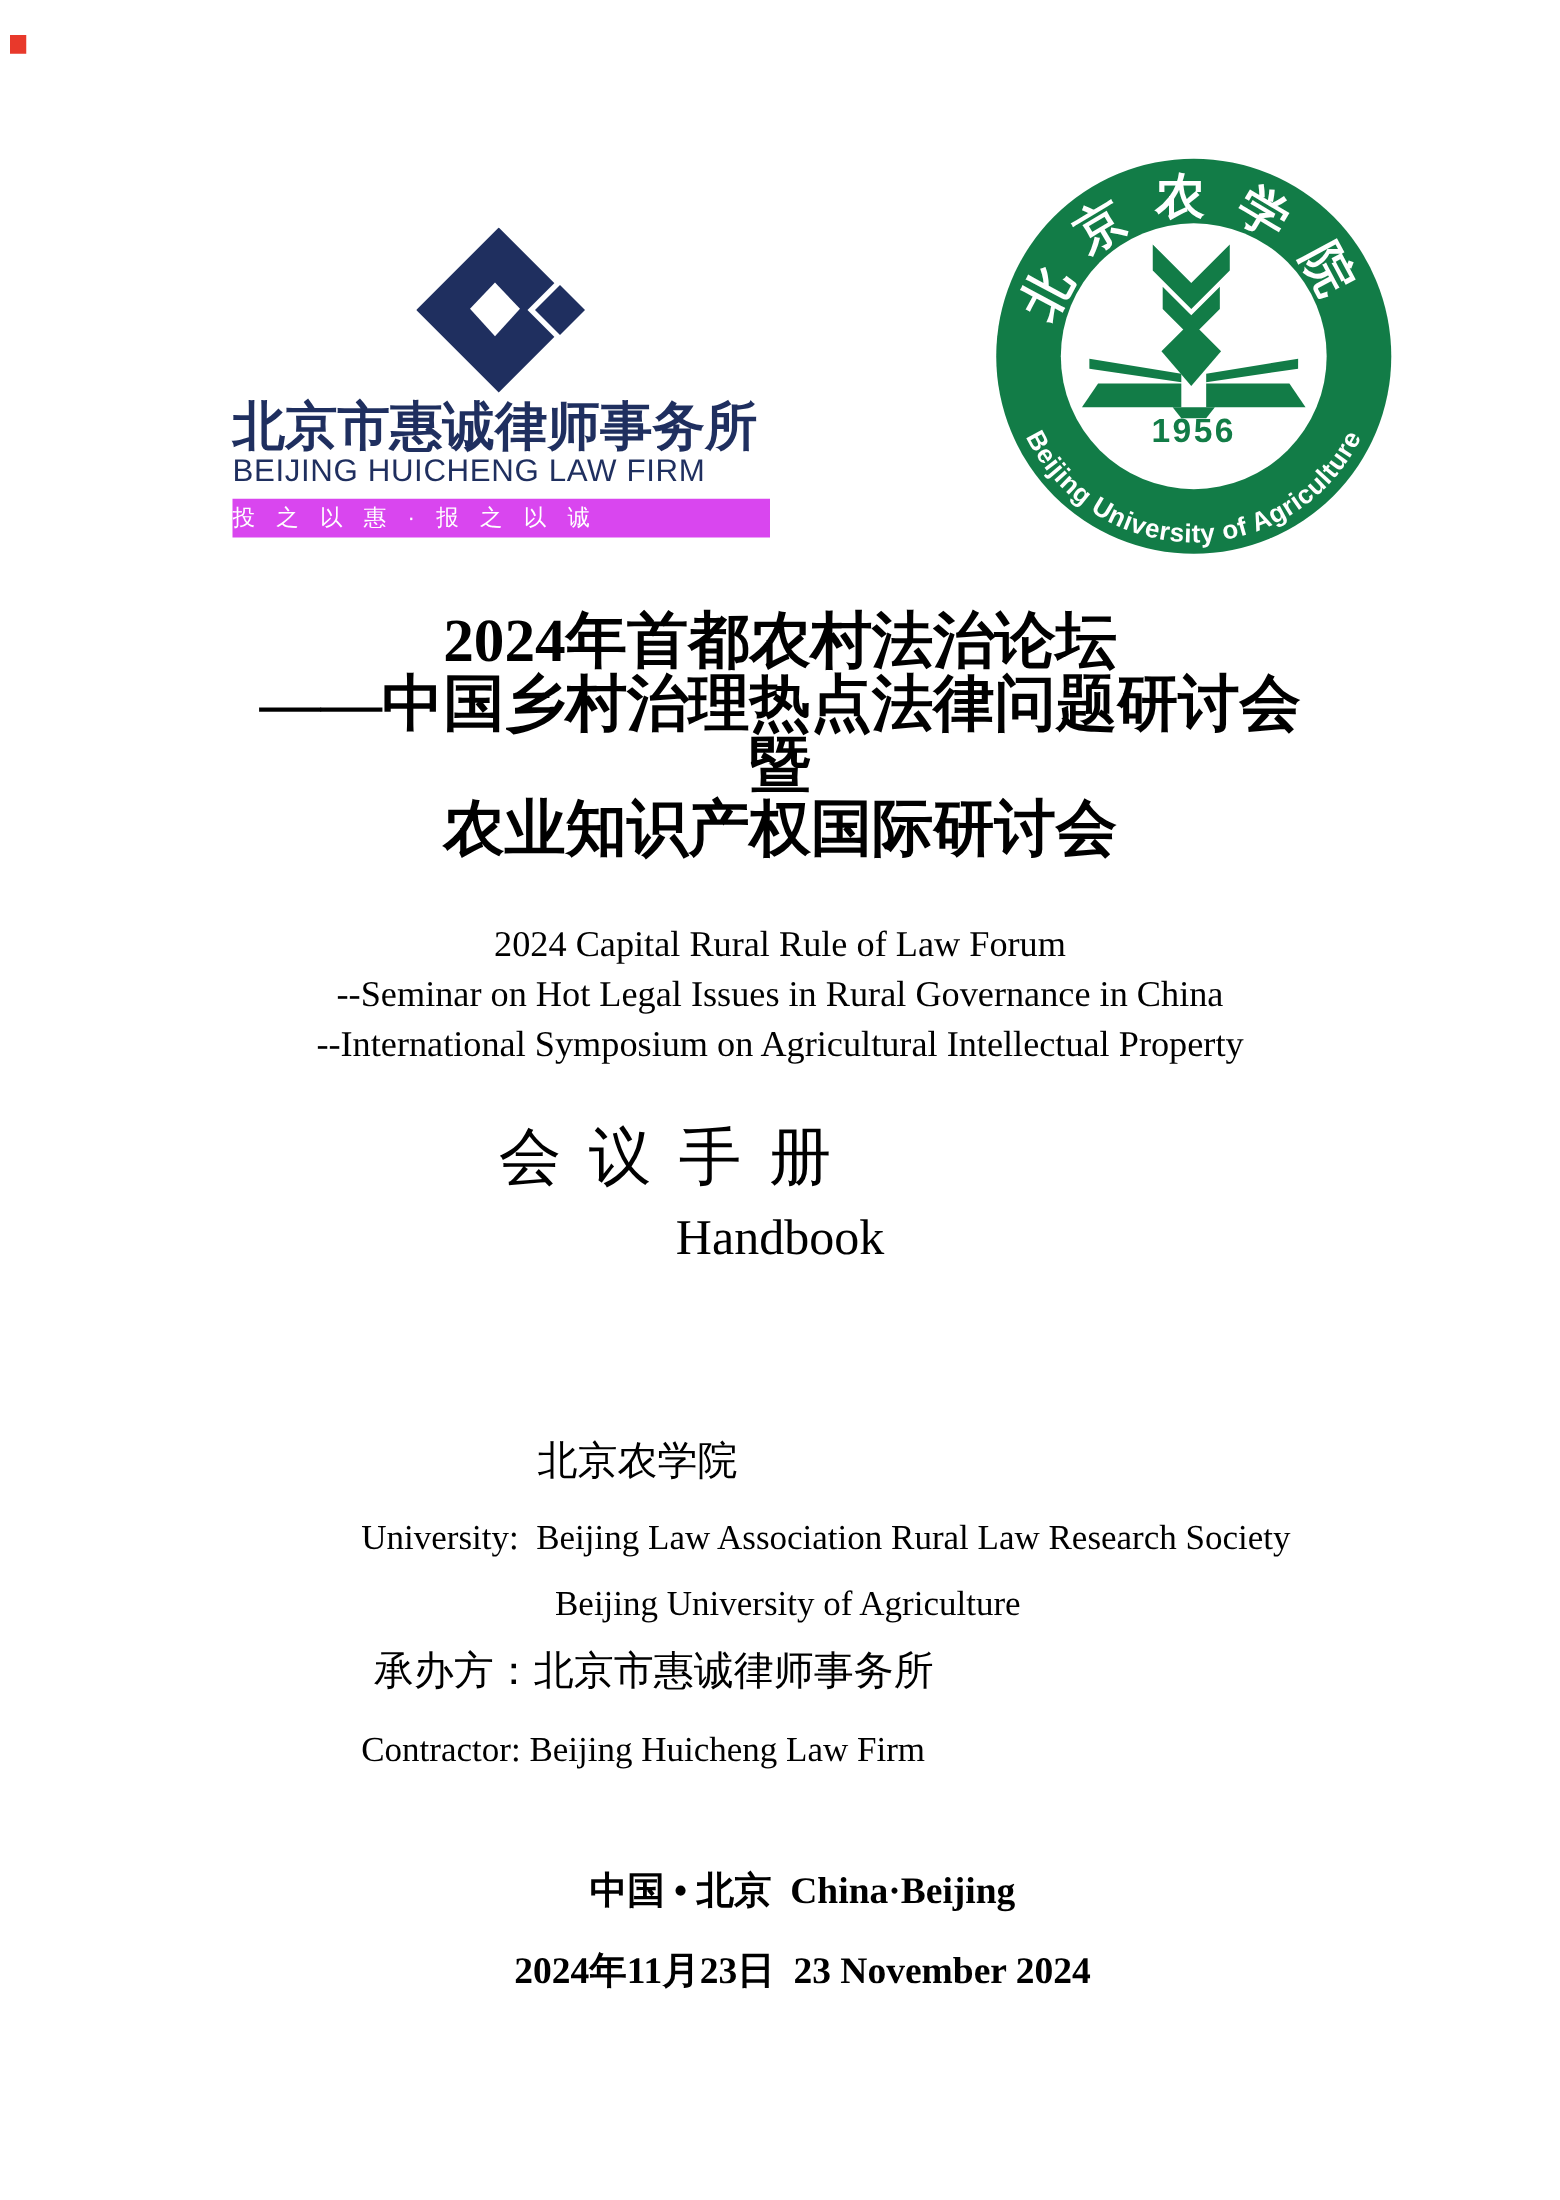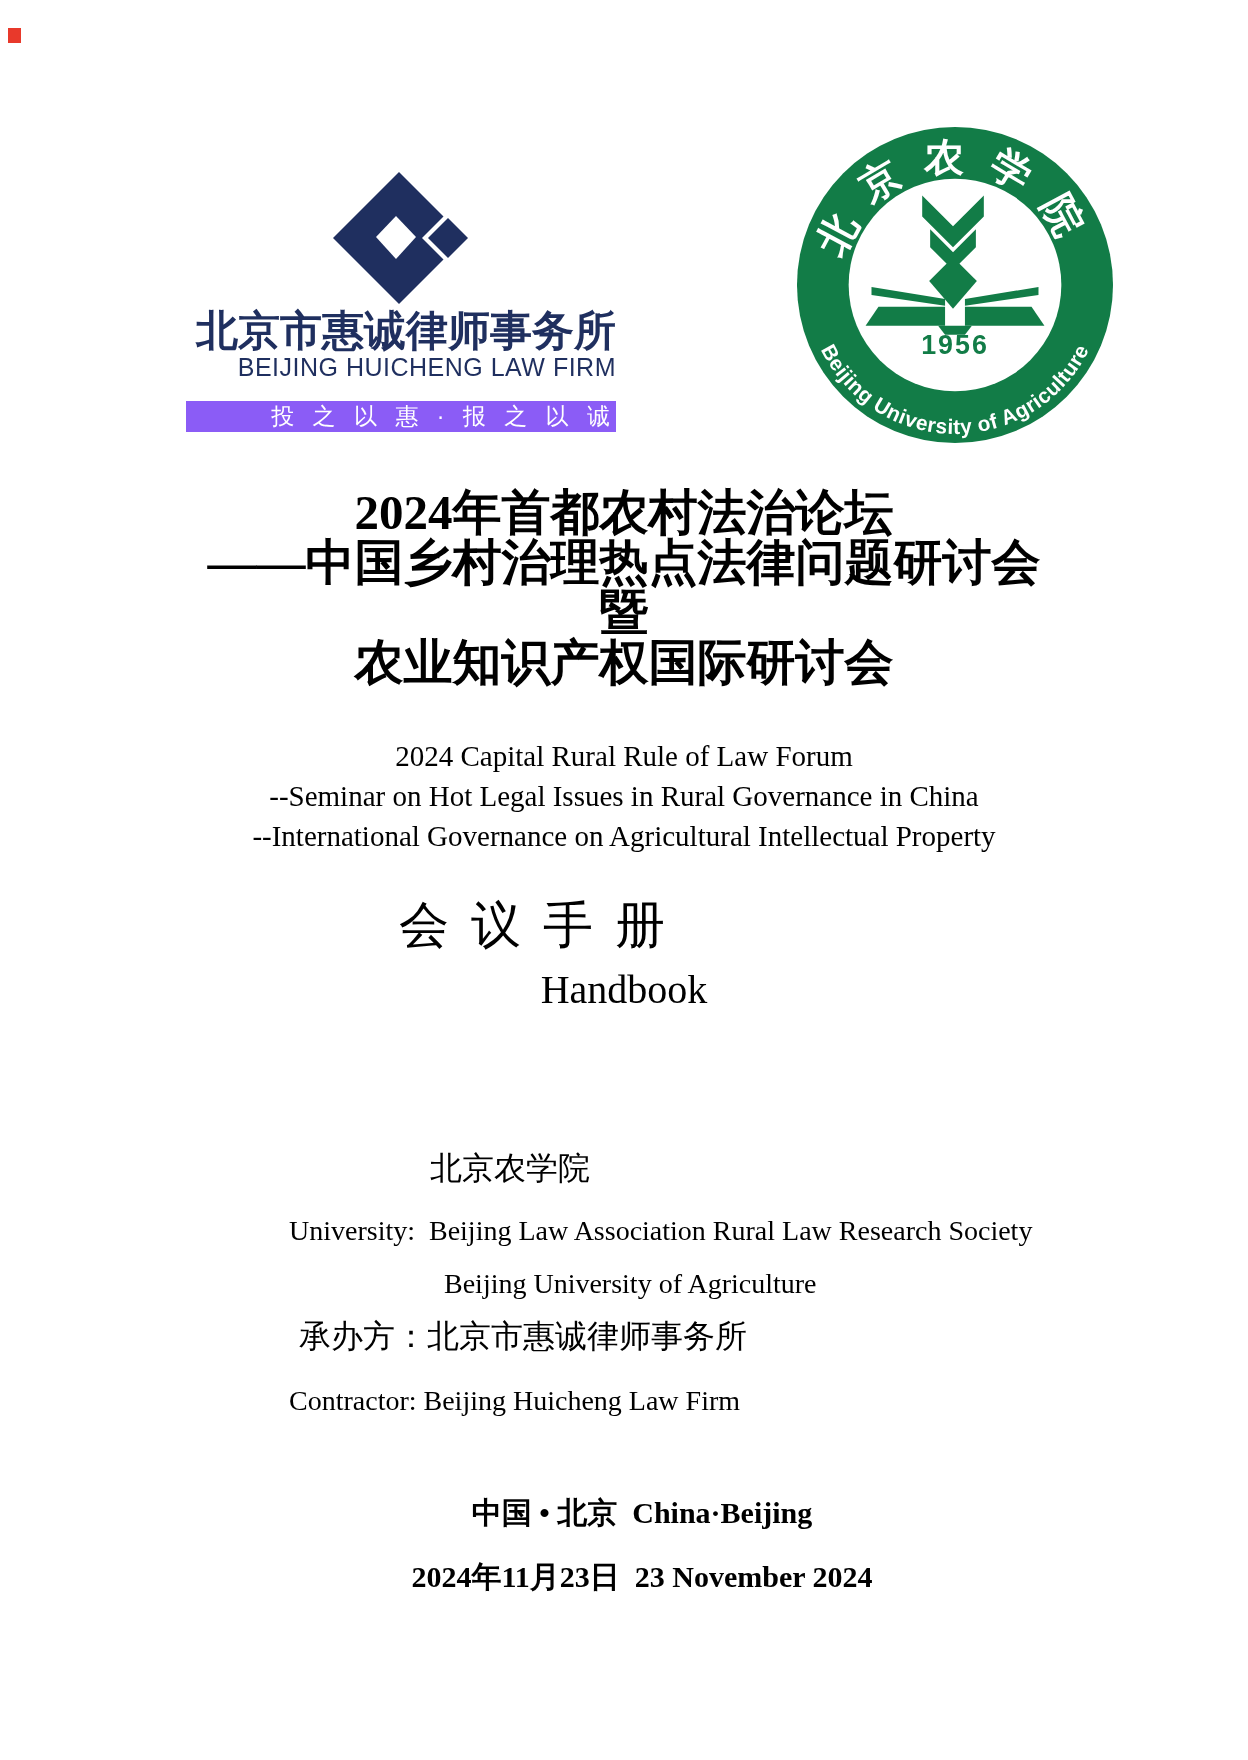--- a/index.html
+++ b/index.html
@@ -11,37 +11,37 @@
     overflow:hidden;
     font-family:"Liberation Serif","DejaVu Serif",serif;
     color:#000;
   }
   .corner-marker{
     position:absolute;left:8px;top:28px;width:13px;height:15px;
     background:#e8392b;
   }
   
   .lawfirm{
-    position:absolute;left:186px;top:166px;width:430px;
-    text-align:right;
+    position:absolute;left:186px;top:176px;width:430px;
+    text-align:left;
     font-family:"Liberation Sans","DejaVu Sans",sans-serif;
   }
   .lawfirm .diamond-wrap{width:136px;height:136px;margin:6px auto 0 auto;}
   .lawfirm .zh-name{
     font-size:42px;font-weight:bold;line-height:46px;
     color:#1f2f5f;letter-spacing:0px;white-space:nowrap;
   }
   .lawfirm .en-name{
     font-size:25px;font-weight:normal;line-height:27px;
     color:#1f2f5f;letter-spacing:0.5px;white-space:nowrap;
   }
   .lawfirm .slogan-banner{
-    margin-top:20px;height:31px;line-height:31px;
-    background:#8b5cf6;color:#ffffff;
-    font-size:23px;letter-spacing:6px;white-space:nowrap;
+    margin-top:8px;height:31px;line-height:31px;
+    background:#d946ef;color:#ffffff;
+    font-size:18px;letter-spacing:6px;white-space:nowrap;
   }
   
   .uni-logo{position:absolute;left:794px;top:124px;width:322px;height:322px;}
   
   .title-zh{
     position:absolute;top:488px;left:0;width:1248px;
     text-align:center;font-weight:bold;
     font-size:49px;line-height:50px;
   }
   
@@ -130,21 +130,21 @@
   <div class="title-zh">
     <div>2024年首都农村法治论坛</div>
     <div>——中国乡村治理热点法律问题研讨会</div>
     <div>暨</div>
     <div>农业知识产权国际研讨会</div>
   </div>
 
   <div class="title-en">
     <div>2024 Capital Rural Rule of Law Forum</div>
     <div>--Seminar on Hot Legal Issues in Rural Governance in China</div>
-    <div>--International Governance on Agricultural Intellectual Property</div>
+    <div>--International Symposium on Agricultural Intellectual Property</div>
   </div>
 
   <div class="handbook-zh">会议手册</div>
   <div class="handbook-en">Handbook</div>
 
   <div class="org-line org-zh l-host2">北京农学院</div>
   <div class="org-line org-en l-orgen">University:  Beijing Law Association Rural Law Research Society</div>
   <div class="org-line org-en l-orgen2">Beijing University of Agriculture</div>
   <div class="org-line org-en l-contren">Contractor: Beijing Huicheng Law Firm</div>
   <div class="org-line org-zh l-contr">承办方：北京市惠诚律师事务所</div>

